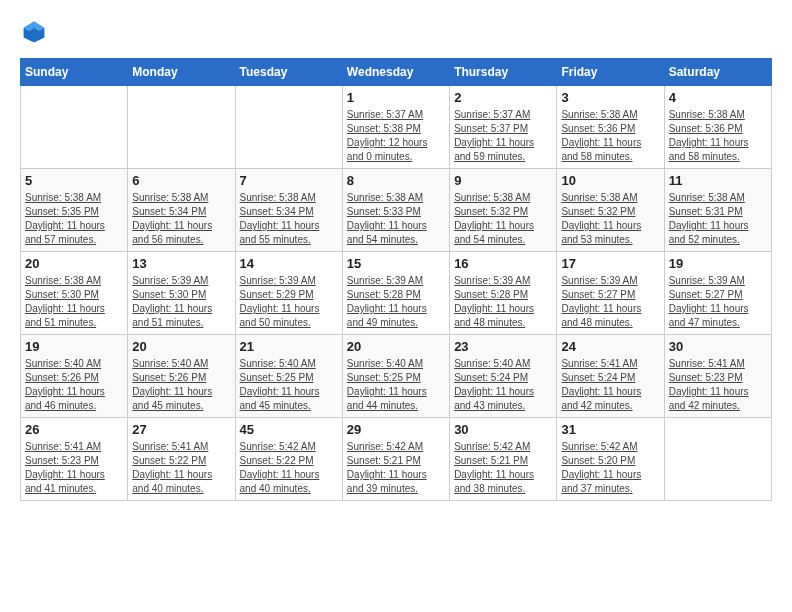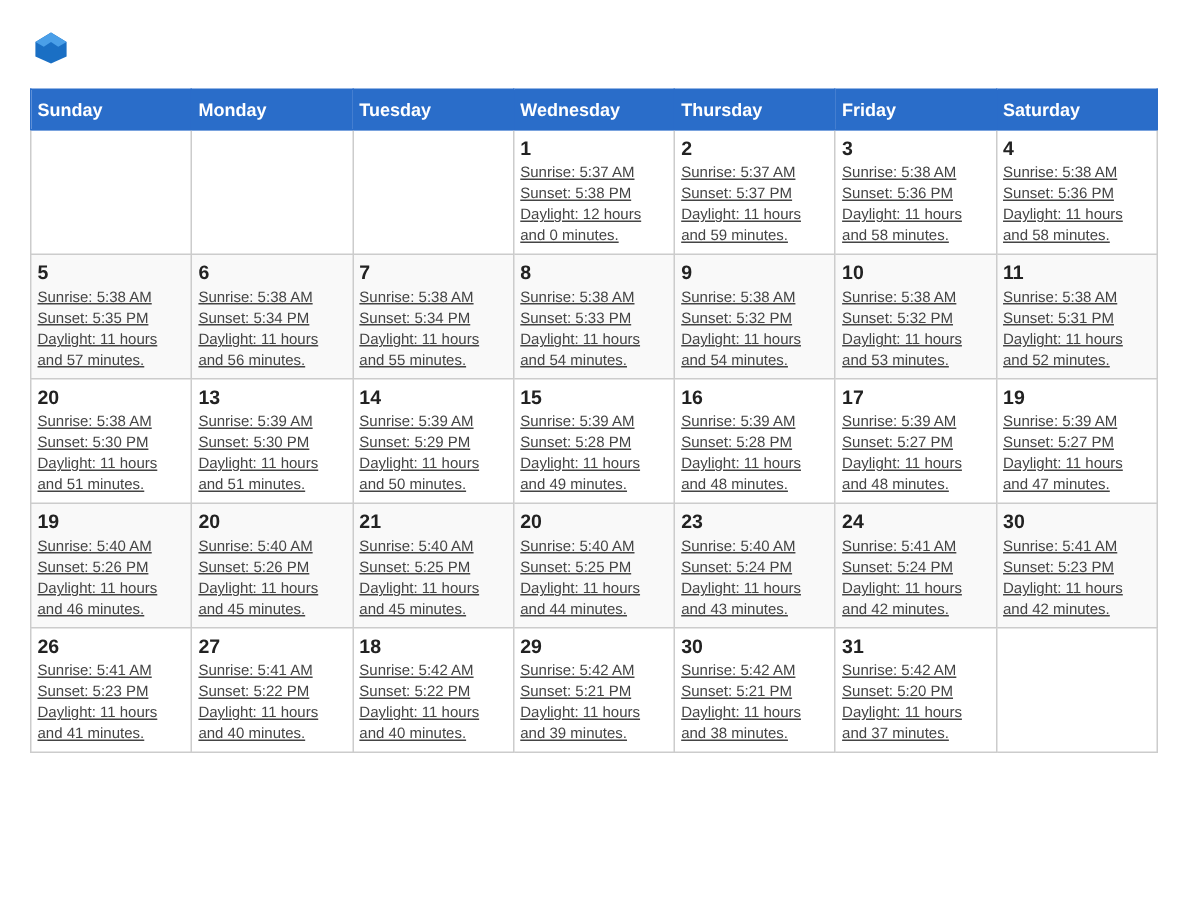--- a/index.html
+++ b/index.html
@@ -226,21 +226,21 @@
       <tr>
         <td>
           <div class="day-number">26</div>
           <div class="day-info">Sunrise: 5:41 AM<br>Sunset: 5:23 PM<br>Daylight: 11 hours and 41 minutes.</div>
         </td>
         <td>
           <div class="day-number">27</div>
           <div class="day-info">Sunrise: 5:41 AM<br>Sunset: 5:22 PM<br>Daylight: 11 hours and 40 minutes.</div>
         </td>
         <td>
-          <div class="day-number">18</div>
+          <div class="day-number">45</div>
           <div class="day-info">Sunrise: 5:42 AM<br>Sunset: 5:22 PM<br>Daylight: 11 hours and 40 minutes.</div>
         </td>
         <td>
           <div class="day-number">29</div>
           <div class="day-info">Sunrise: 5:42 AM<br>Sunset: 5:21 PM<br>Daylight: 11 hours and 39 minutes.</div>
         </td>
         <td>
           <div class="day-number">30</div>
           <div class="day-info">Sunrise: 5:42 AM<br>Sunset: 5:21 PM<br>Daylight: 11 hours and 38 minutes.</div>
         </td>

